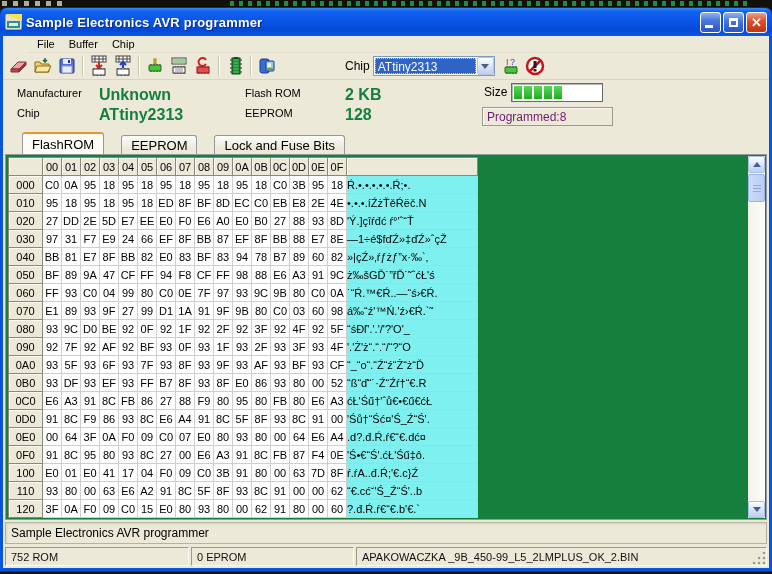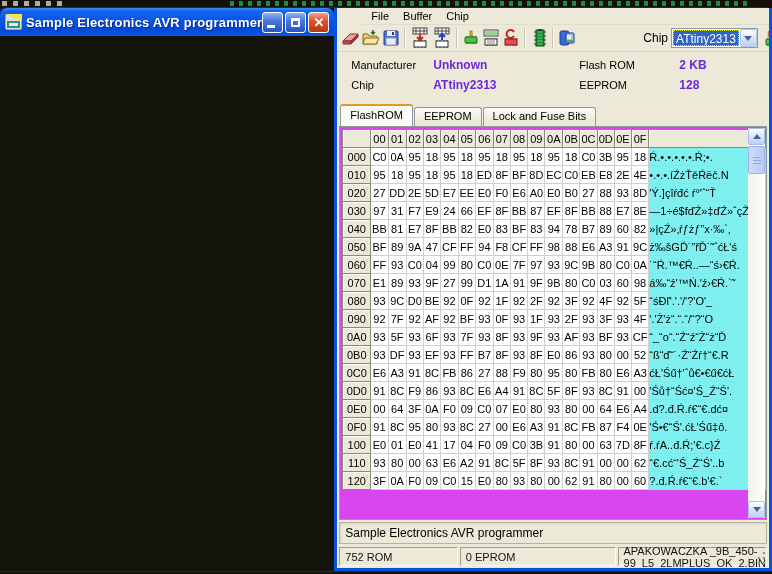--- a/index.html
+++ b/index.html
@@ -8,21 +8,21 @@
 
   
   .desktop-strip { position:absolute; top:0; left:0; width:772px; height:9px;
     background:#11110a; }
   .desktop-strip::after { content:""; position:absolute; left:230px; top:1px; width:520px; height:5px;
     background:repeating-linear-gradient(90deg,#1ba54a 0 4px, transparent 4px 9px); opacity:.85; }
   .desktop-strip::before { content:""; position:absolute; left:2px; top:1px; width:60px; height:5px;
     background:repeating-linear-gradient(90deg,#d8d2b8 0 5px, transparent 5px 11px); opacity:.8; }
 
   .window { position:absolute; top:8px; left:0; width:772px; height:563px;
-    display:flex; flex-direction:row; border-radius:7px 7px 0 0;
+    display:flex; flex-direction:column; border-radius:7px 7px 0 0;
     box-shadow:0 0 0 1px #09298f; }
   .titlebar { height:28px; flex:0 0 28px; border-radius:7px 7px 0 0;
     background:linear-gradient(180deg,#3b8af5 0%,#1263f0 12%,#0a55e6 45%,#0349d8 80%,#0d57e8 100%);
     display:flex; align-items:center; padding:0 5px; }
   .app-icon { width:17px; height:16px; margin-right:4px; flex:0 0 17px; }
   .title-text { color:#fff; font-weight:bold; font-size:13px; letter-spacing:.2px;
     text-shadow:1px 1px 1px #0a2a7a; flex:1; white-space:nowrap; }
   .winbtns { display:flex; gap:2px; }
   .winbtn { width:21px; height:21px; border:1px solid #fff; border-radius:3px;
     display:flex; align-items:center; justify-content:center; position:relative;
@@ -50,40 +50,40 @@
   .combo { width:122px; height:20px; background:#fff; border:1px solid #7f9db9; display:flex; }
   .combo-sel { flex:1; margin:1px; background:#2f63c5; color:#fff; font-size:12px;
     padding:1px 2px; white-space:nowrap; overflow:hidden; border:1px dotted #e8e400; }
   .combo-btn { width:17px; background:linear-gradient(180deg,#fdfdfd,#d7e0f2 60%,#c2cfec);
     border:1px solid #b0c4e4; border-radius:2px; display:flex; align-items:center; justify-content:center; }
   .combo-arrow { width:0; height:0; border:4px solid transparent; border-top:5px solid #44618e; margin-top:4px; }
 
   
   .infopanel { height:52px; flex:0 0 52px; position:relative; font-size:11px; }
   .ilabel { position:absolute; color:#000; }
-  .ivalue { position:absolute; color:#6d28d9; font-weight:bold; font-size:12px; }
+  .ivalue { position:absolute; color:#15803d; font-weight:bold; font-size:16px; }
   .size-label { position:absolute; left:481px; top:5px; font-size:12px; }
   .progress { position:absolute; left:508px; top:3px; width:92px; height:19px; background:#fff;
     border:1px solid #686868; box-shadow:inset 1px 1px 0 #b8b8b8; display:flex; align-items:center;
     padding:2px; gap:2px; }
   .pseg { width:8px; height:13px; background:linear-gradient(180deg,#57d957,#1fae1f); flex:0 0 8px; }
   .programmed-box { position:absolute; left:479px; top:27px; width:131px; height:19px;
     border:1px solid #9c9a8a; background:#ece9d8; box-shadow:inset 1px 1px 0 #fbfaf4;
     font-size:12px; padding:2px 4px; color:#701a75; }
 
   
   .tabs { height:22px; flex:0 0 22px; display:flex; align-items:flex-end; padding-left:3px; }
-  .tab { height:19px; padding:2px 9px 0 9px; margin-right:1px; font-size:11px;
+  .tab { height:19px; padding:2px 9px 0 9px; margin-right:1px; font-size:13px;
     background:linear-gradient(180deg,#fdfdfb,#ece9d8 70%); border:1px solid #919b9c;
-    border-bottom:none; border-radius:3px 3px 0 0; color:#000; }
+    border-bottom:none; border-radius:3px 3px 0 0; color:#000;margin-left:16px; }
   .tab.active { height:22px; background:#fcfbf6; position:relative; z-index:2;
     border-top:2px solid #e6962e; padding-top:3px; }
 
   
-  .content { flex:1; margin:0 2px; background:#d946ef; border:1px solid #919b9c; border-top:1px solid #919b9c;
+  .content { flex:1; margin:0 2px; background:#15803d; border:1px solid #919b9c; border-top:1px solid #919b9c;
     position:relative; overflow:hidden; }
   table.hex { border-collapse:collapse; position:absolute; left:2px; top:2px;
     font-size:11px; color:#000; }
   table.hex td { height:18px; padding:0; }
   td.corner, td.colhead, td.addr { background:#ece9d8; border:1px solid #8a887a;
     box-shadow:inset 1px 1px 0 #fbfaf4; text-align:center; font-size:11px; }
   td.corner { width:34px; }
   td.colhead { width:19px; height:17px; }
   td.addr { width:34px; }
   td.byte { width:19px; background:#fff; border:1px solid #cfcfcf; text-align:center;
@@ -106,21 +106,21 @@
   .sthumb::after { content:""; position:absolute; left:4px; top:10px; width:8px; height:7px;
     background:repeating-linear-gradient(180deg,#8fabda 0 1px, transparent 1px 3px); }
 
   
   .statusline { height:22px; flex:0 0 22px; margin:2px; border:1px solid #b6b3a2;
     box-shadow:inset 1px 1px 2px #d6d3c2; background:#ece9d8; font-size:12px;
     display:flex; align-items:center; padding-left:5px; color:#000; }
   .statusbar { height:22px; flex:0 0 22px; display:flex; gap:2px; padding:1px 2px 2px 2px; position:relative; }
   .spanel { border:1px solid; border-color:#9e9b8a #fdfcf6 #fdfcf6 #9e9b8a; background:#ece9d8;
     font-size:11px; display:flex; align-items:center; padding-left:5px; color:#111; }
-  .spanel.p1 { width:124px; } .spanel.p2 { width:163px; } .spanel.p3 { flex:1; }
+  .spanel.p1 { width:184px; } .spanel.p2 { width:163px; } .spanel.p3 { flex:1; }
   .grip { position:absolute; right:3px; bottom:3px; width:13px; height:13px;
     background:
       radial-gradient(circle at 11px 11px, #9a9786 1.4px, transparent 1.6px),
       radial-gradient(circle at 11px 6px,  #9a9786 1.4px, transparent 1.6px),
       radial-gradient(circle at 6px 11px,  #9a9786 1.4px, transparent 1.6px),
       radial-gradient(circle at 11px 1px,  #9a9786 1.4px, transparent 1.6px),
       radial-gradient(circle at 1px 11px,  #9a9786 1.4px, transparent 1.6px),
       radial-gradient(circle at 6px 6px,   #9a9786 1.4px, transparent 1.6px); }
 </style>
 </head>

